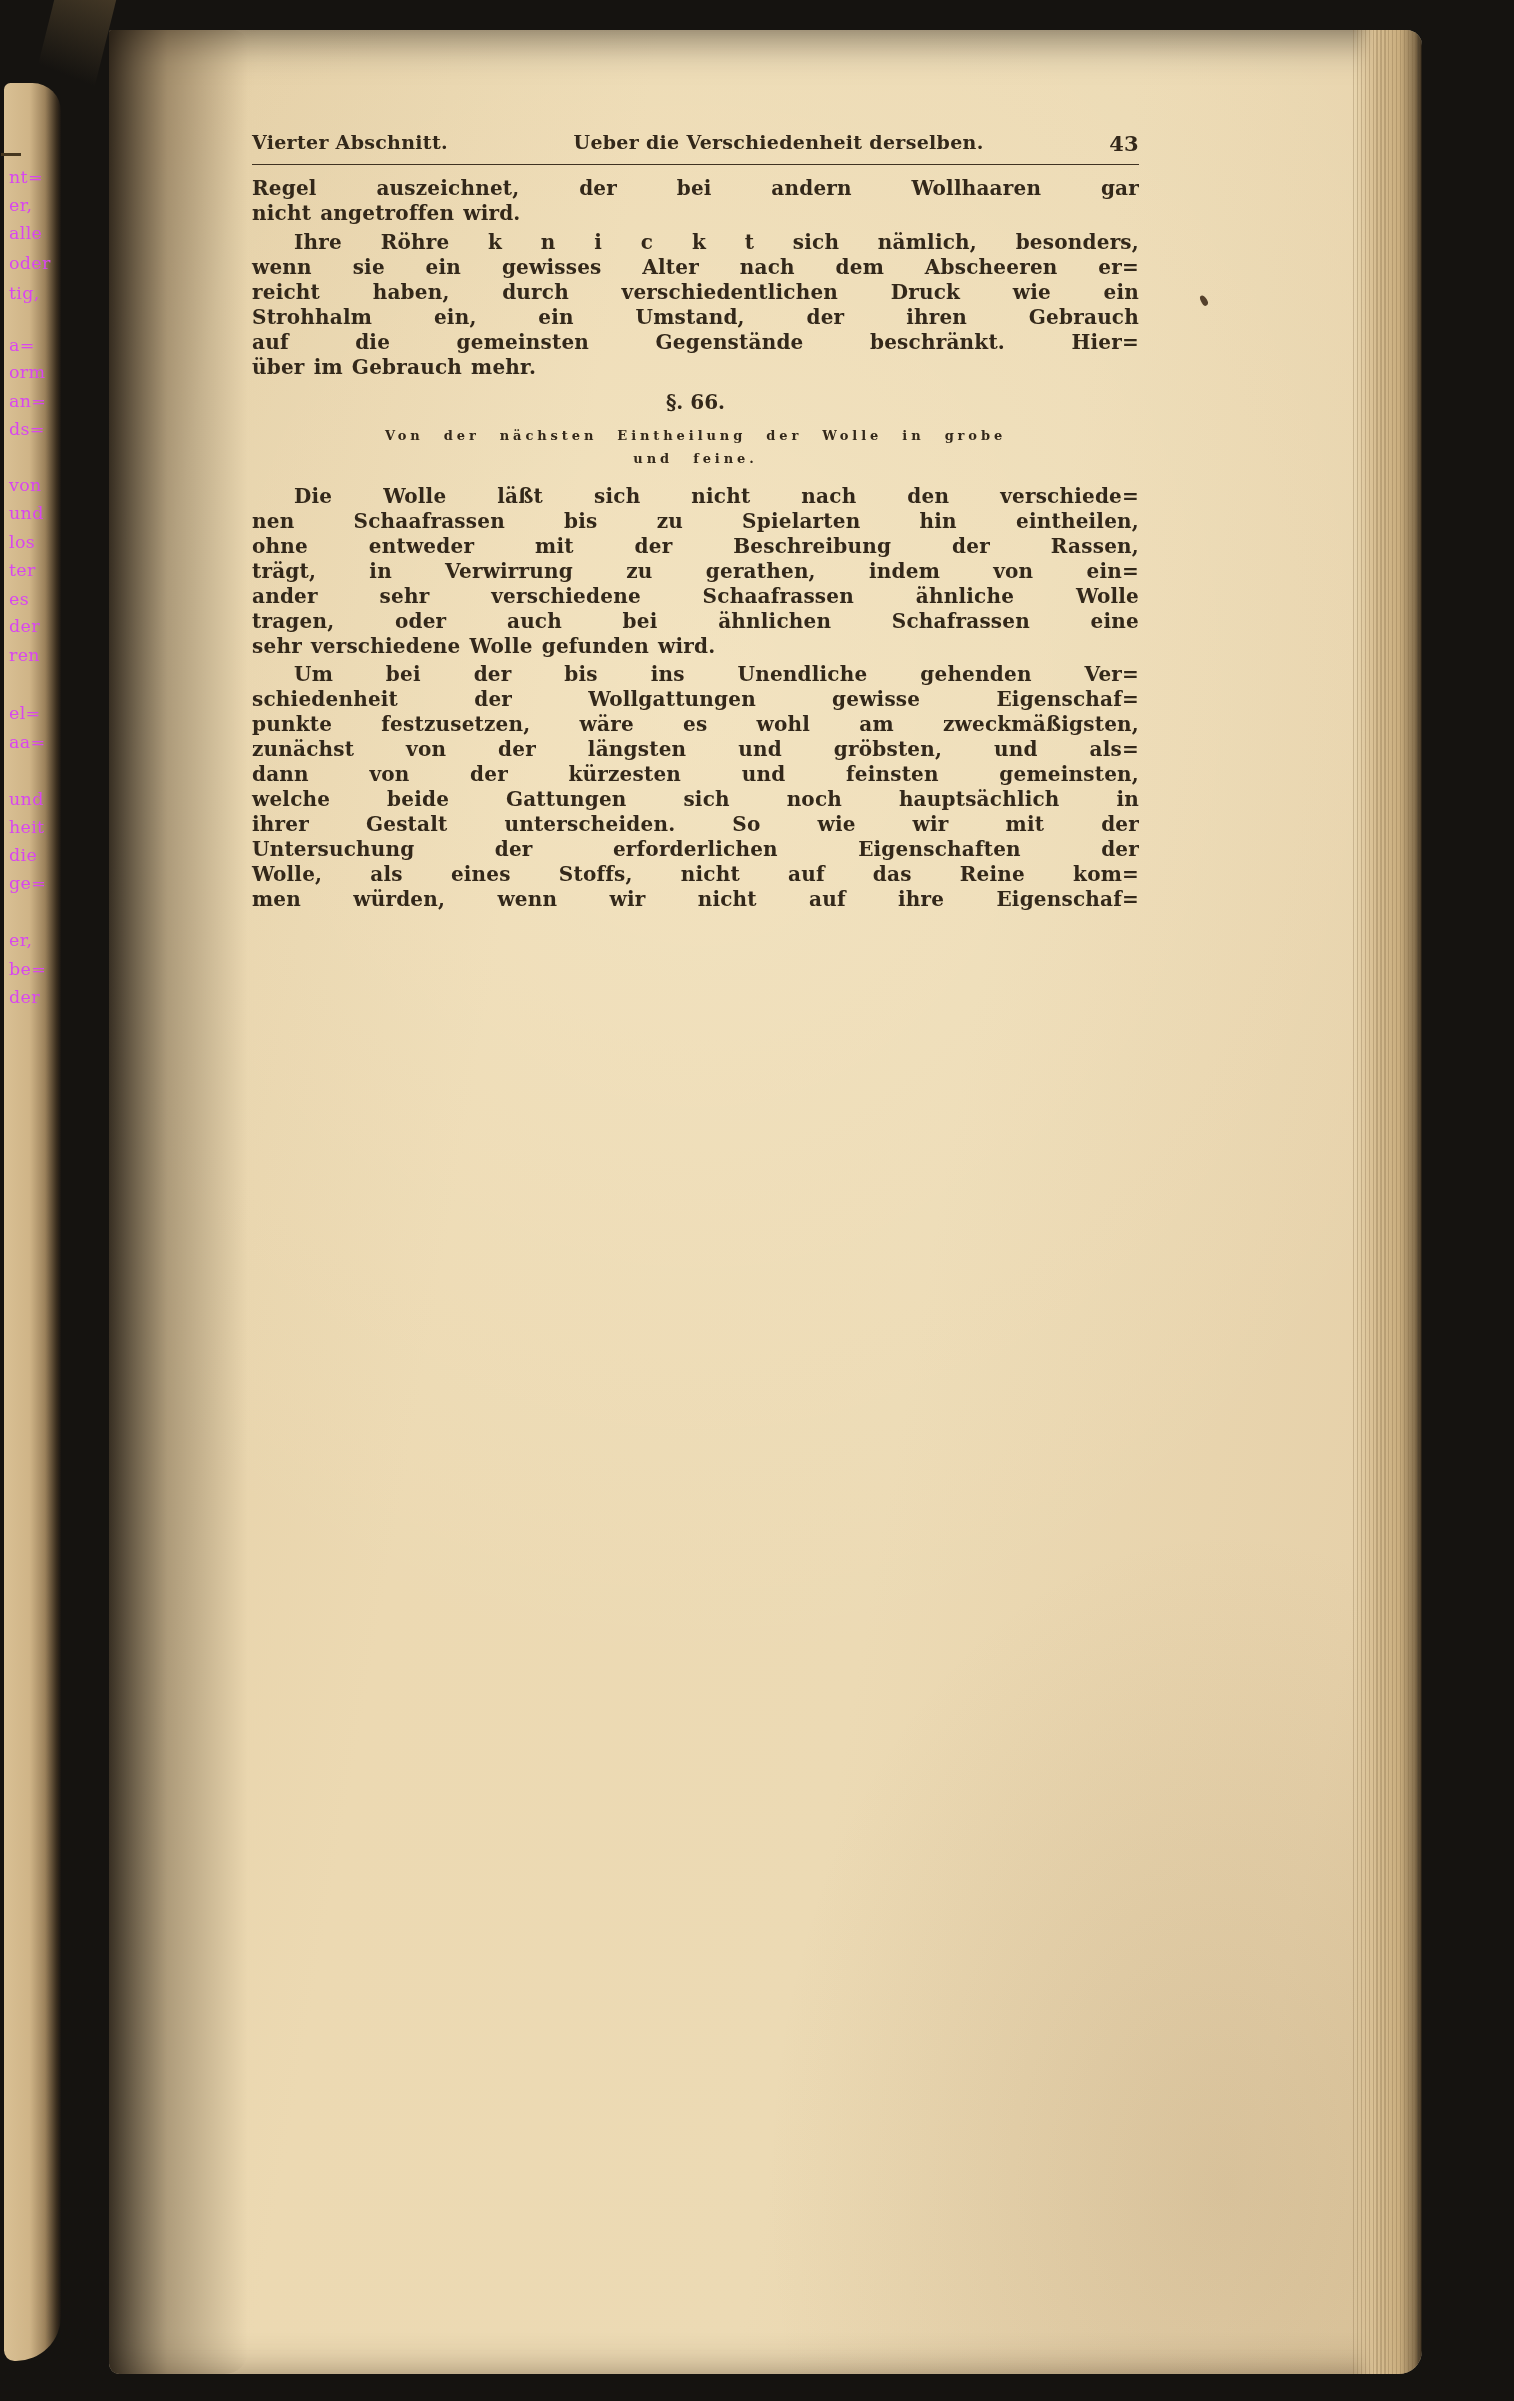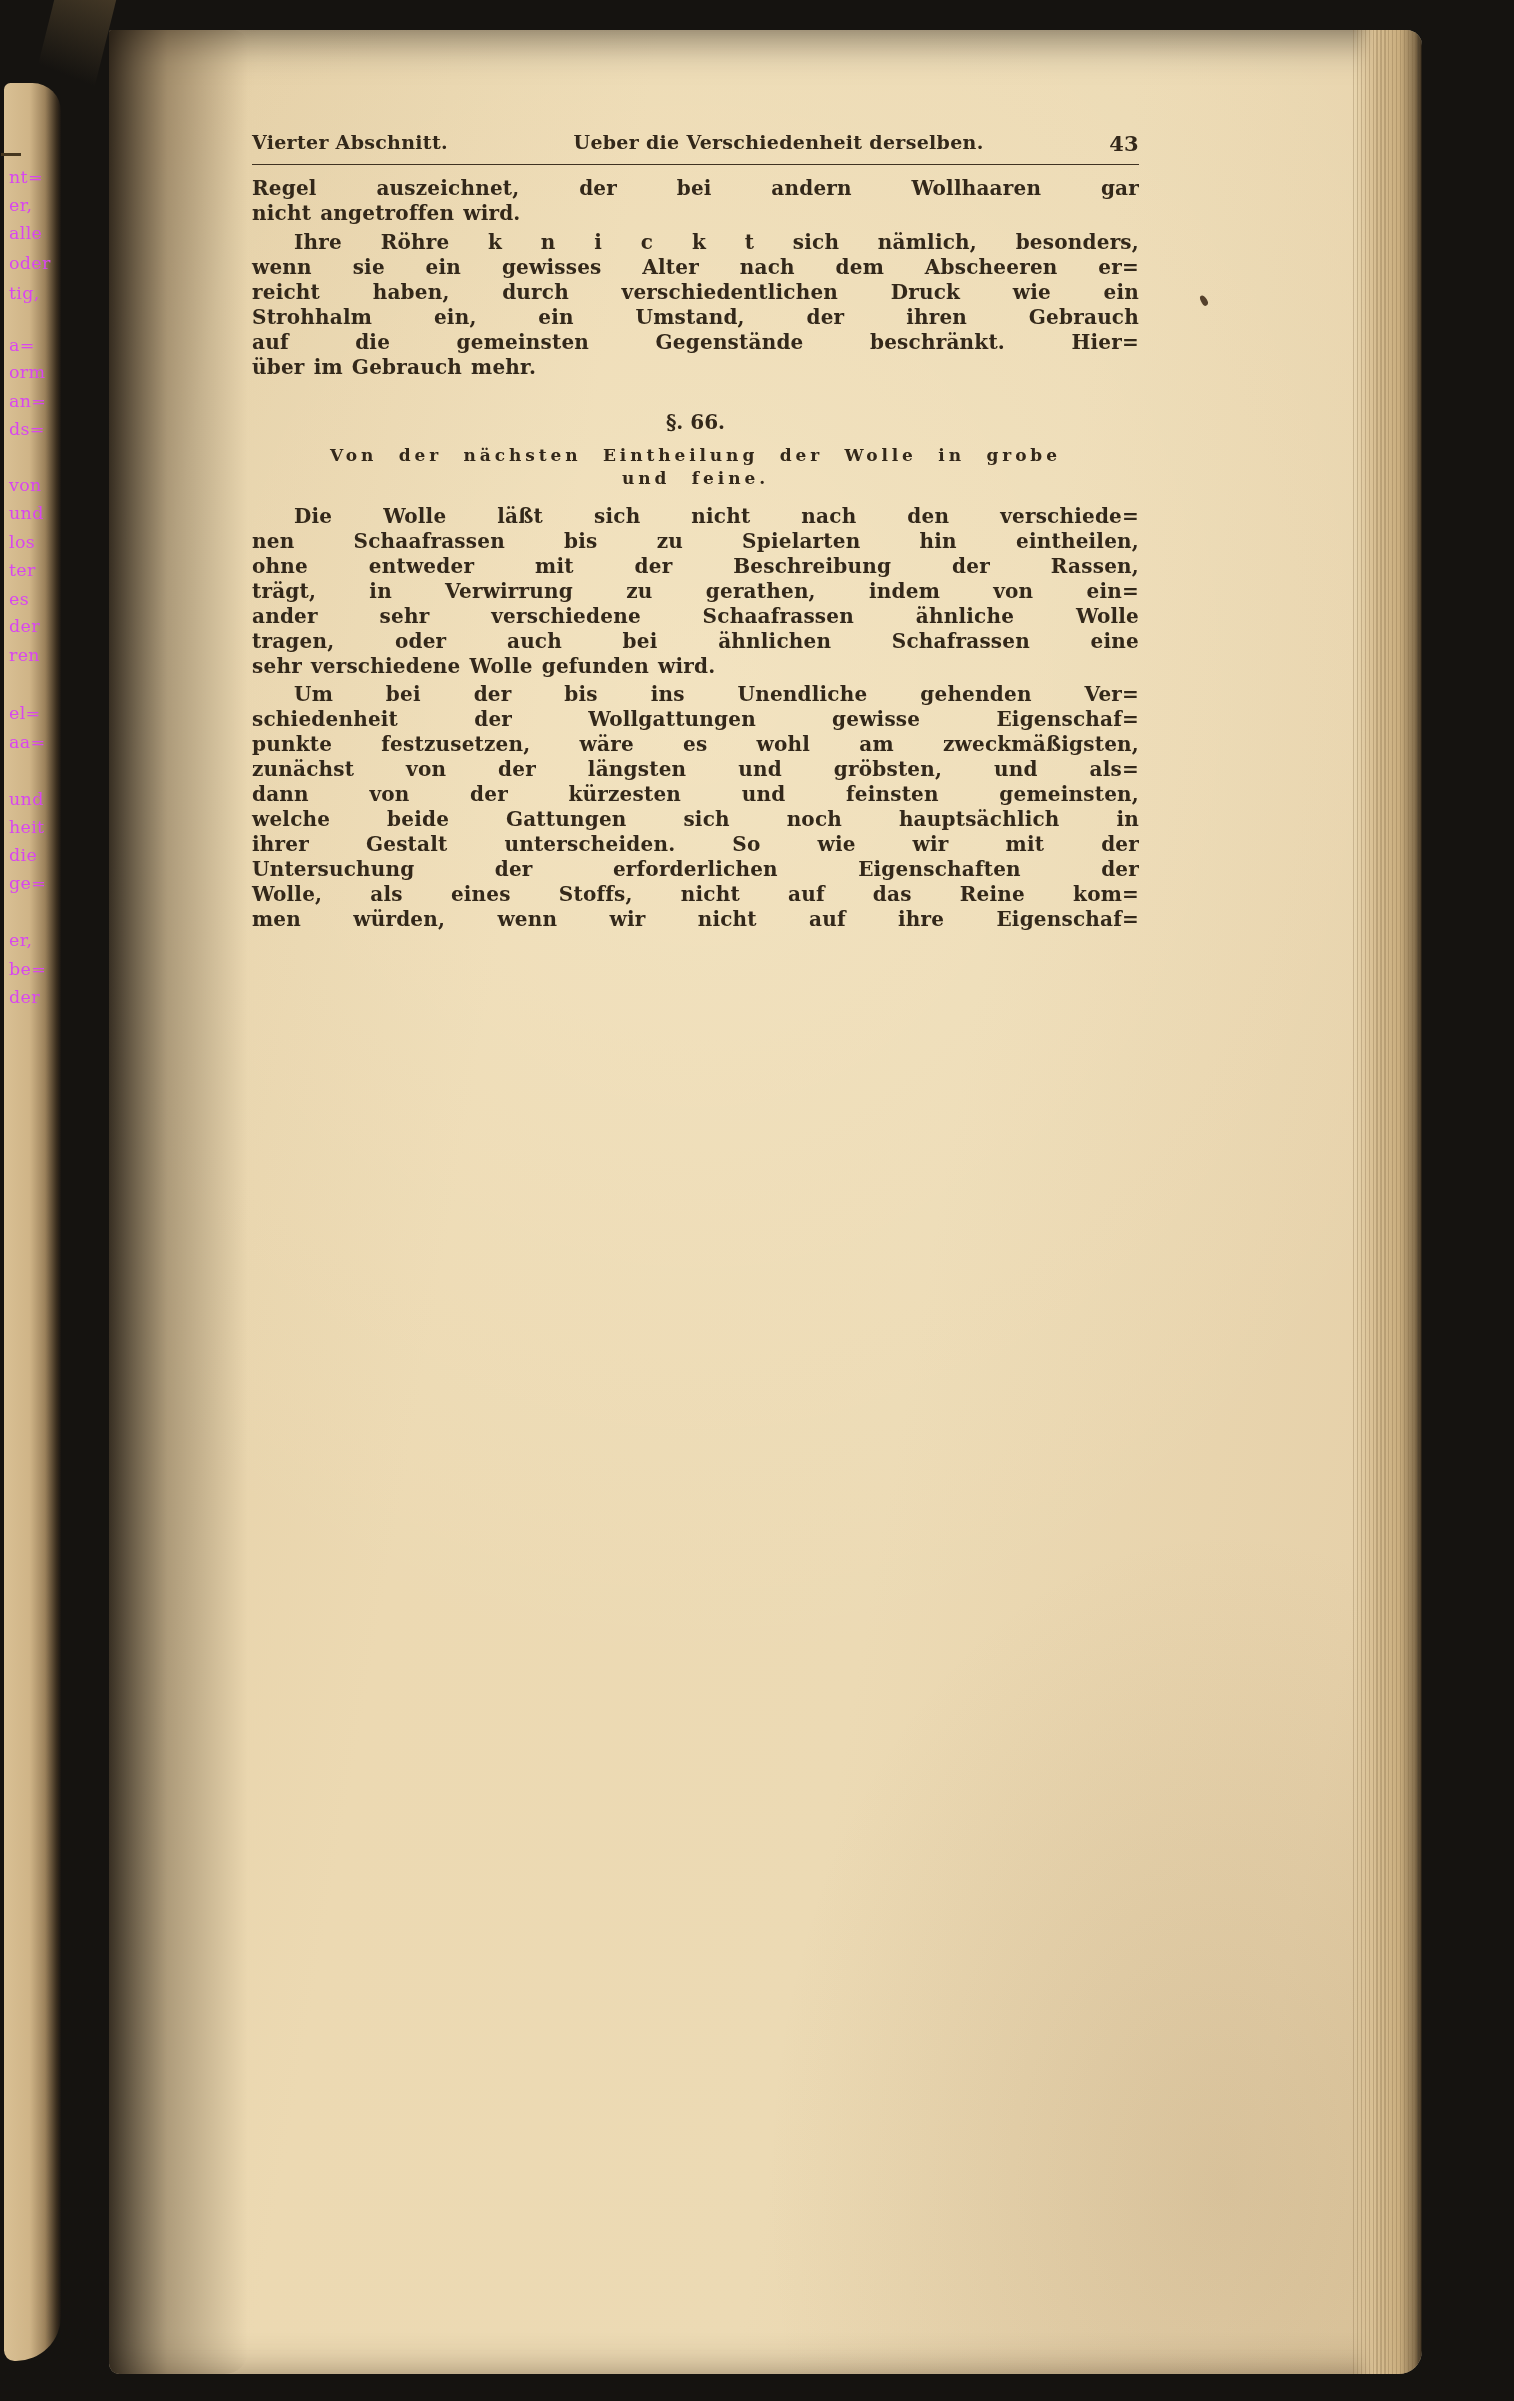--- a/index.html
+++ b/index.html
@@ -73,24 +73,24 @@
   .hdr-num { font-size:21px; }
   .rule {
     border-top:1.9px solid #3f3222;
     margin:7.8px 0 11.7px;
   }
   .para { font-size:20px; line-height:25px; font-weight:700; }
   .para + .para { margin-top:3.2px; }
   .line { text-align:justify; text-align-last:justify; word-spacing:1.9px; letter-spacing:0.2px; }
   .ind .line:first-child { text-indent:42px; }
   .end .line:last-child { text-align-last:left; }
-  .section-head { margin:30px 0 13px; text-align:center; }
+  .section-head { margin:10px 0 13px; text-align:center; }
   .sec-num { font-size:20px; font-weight:700; margin-bottom:10.4px; }
   .sec-title {
-    font-size:17px; font-weight:700;
+    font-size:13px; font-weight:700;
     letter-spacing:3.9px; word-spacing:11.7px; line-height:23.4px;
   }
 </style>
 </head>
 <body>
 
 <div class="scan">
 
   <div class="corner-light"></div>
 

